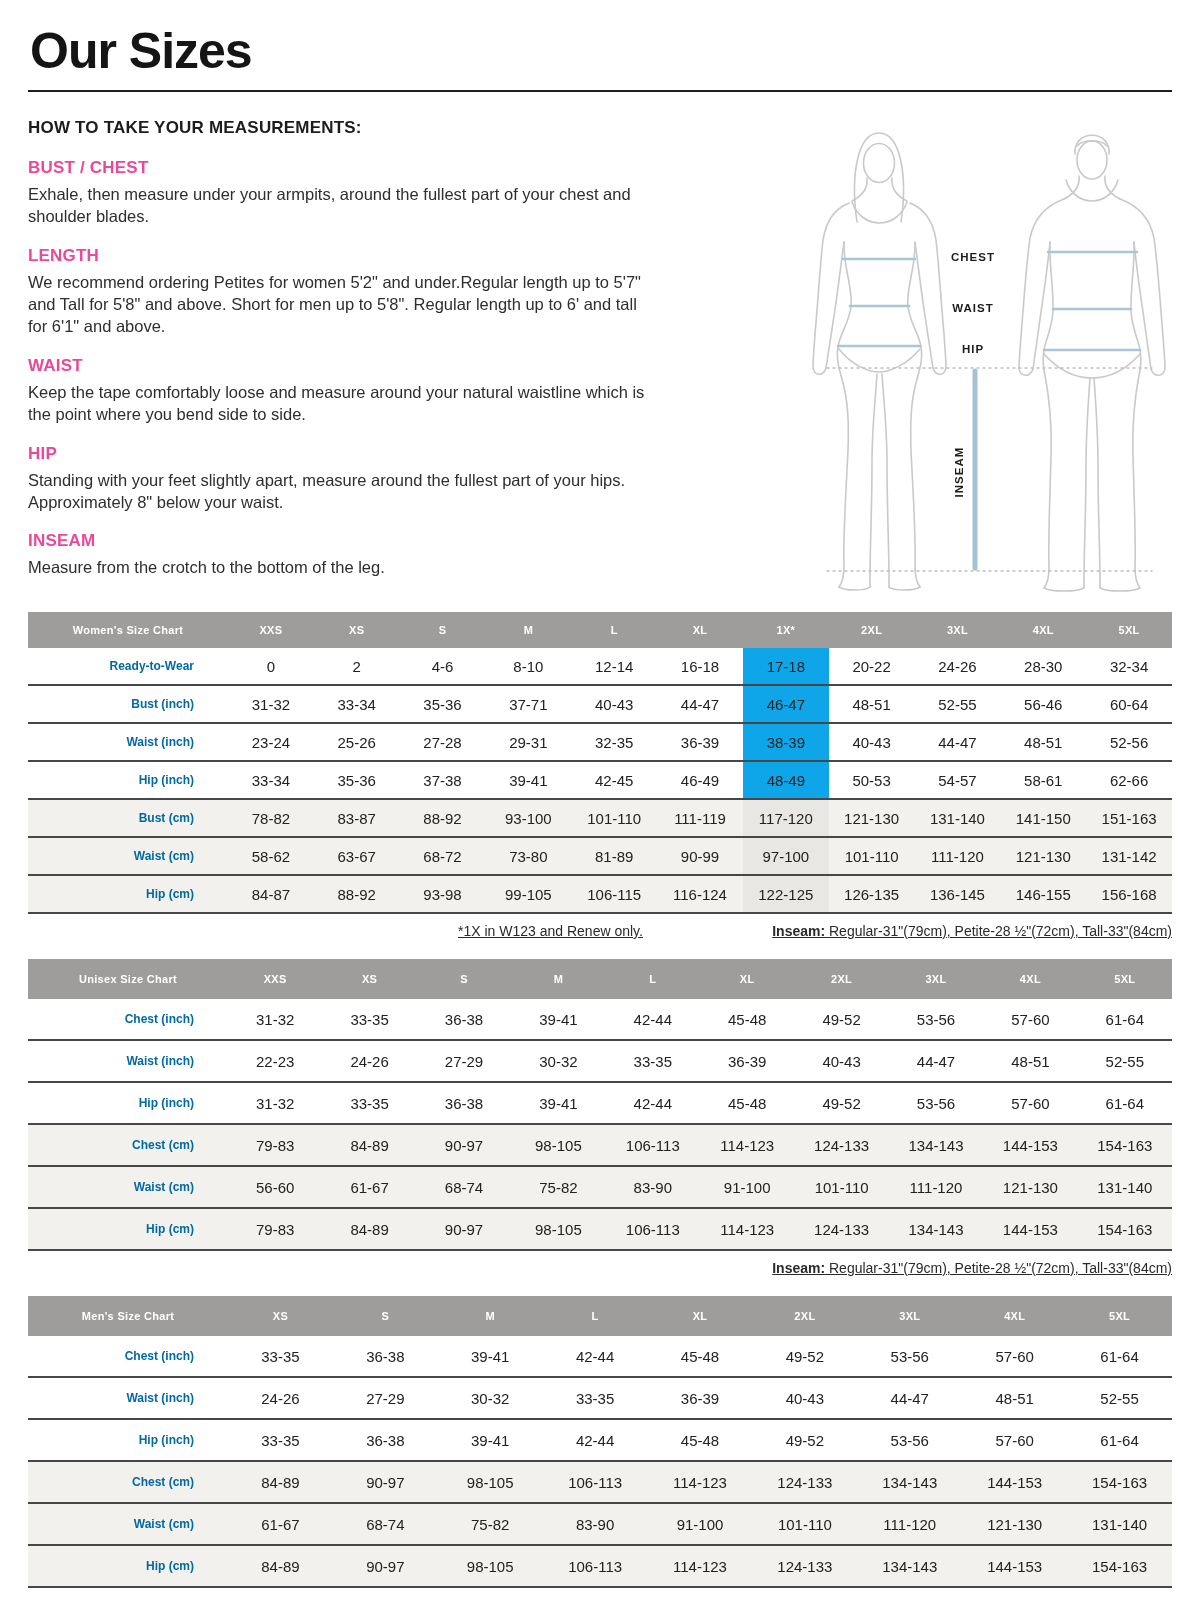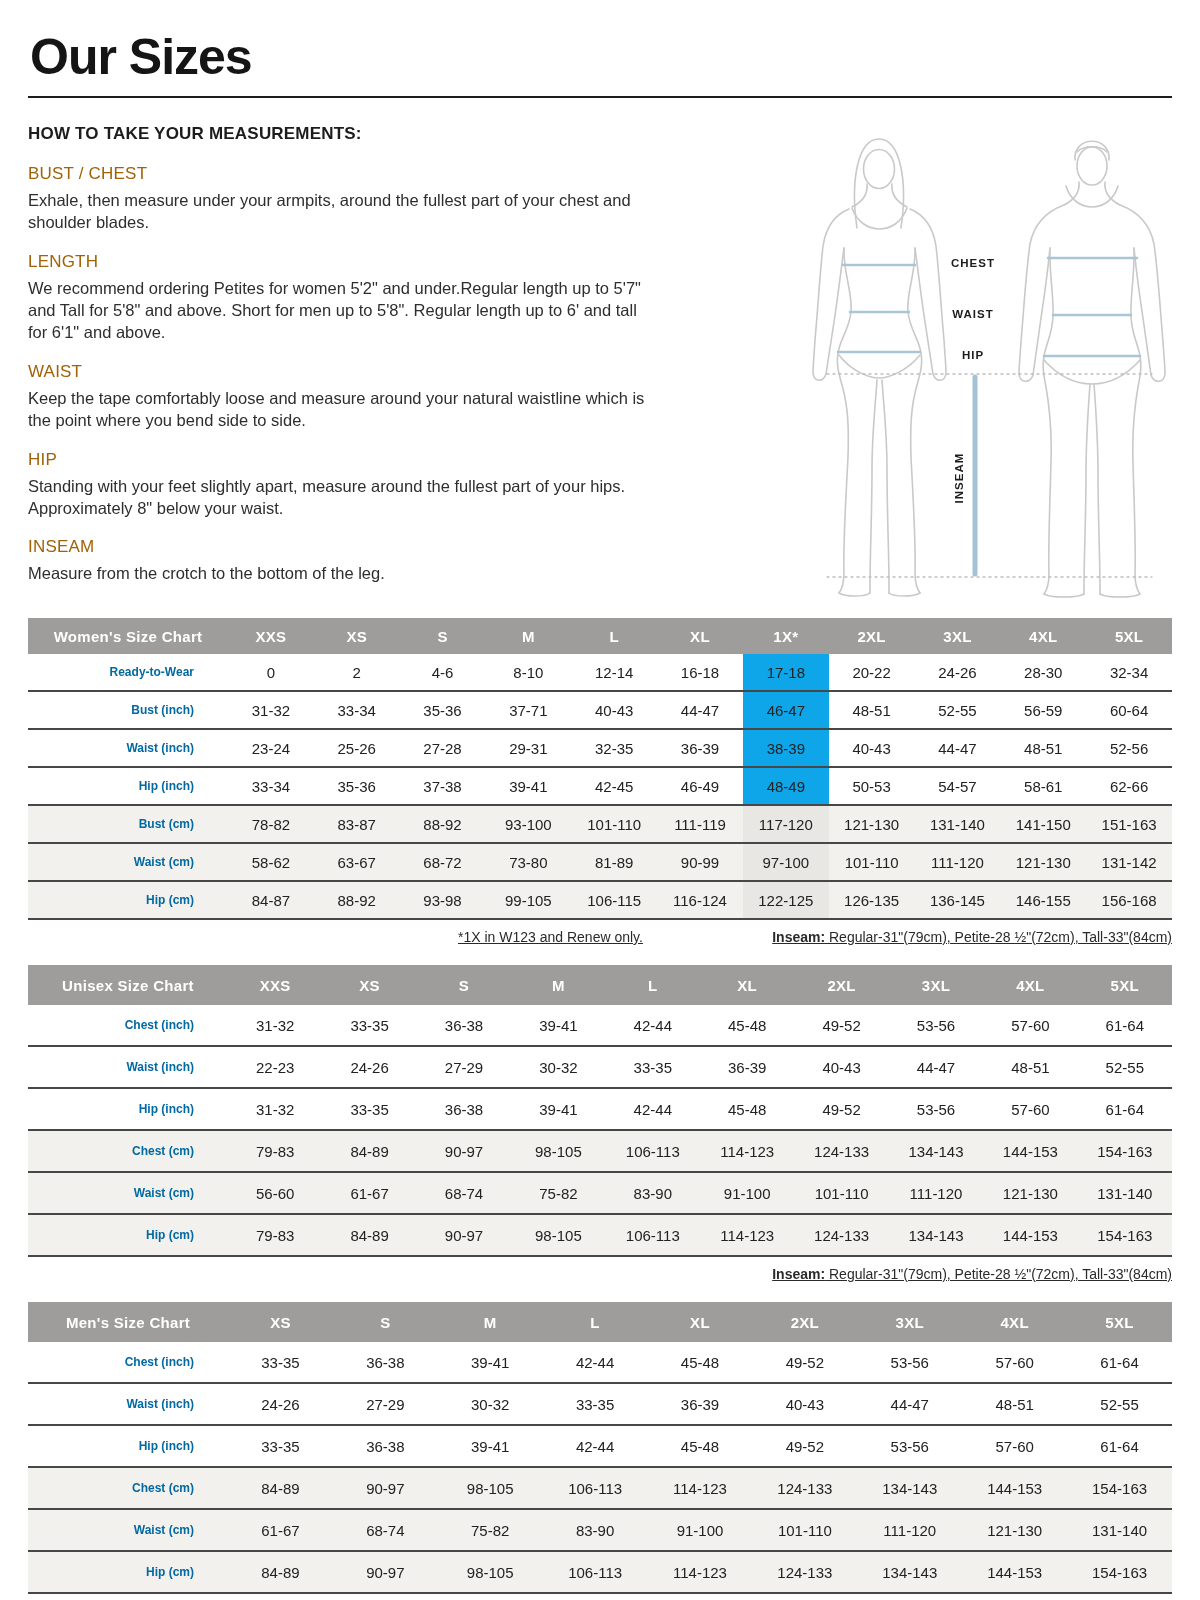--- a/index.html
+++ b/index.html
@@ -1,54 +1,54 @@
 <!DOCTYPE html>
 <html><head>
 <meta charset="utf-8">
 <style>
   html,body{margin:0;padding:0;background:#ffffff;}
   body{
     width:1200px;height:1600px;overflow:hidden;
     font-family:"Liberation Sans","DejaVu Sans",sans-serif;
     color:#1e1e1e;
   }
-  .page{padding:28px 28px 0 28px;}
+  .page{padding:22px 28px 0 28px;}
 
   
   .page-title{
     font-size:50px;font-weight:800;letter-spacing:-1px;
     color:#151515;margin:4px 0 14px 2px;line-height:1.0;
   }
   .title-rule{border:none;border-top:2px solid #1d1d1d;margin:0 0 24px 0;}
 
   
   .top-area{display:flex;align-items:flex-start;}
   .howto-col{flex:1 1 auto;min-width:0;padding-right:20px;}
   .figures-col{flex:0 0 390px;width:390px;}
 
   .howto-heading{
     font-size:17px;font-weight:700;letter-spacing:.2px;margin:2px 0 20px 0;color:#1c1c1c;
   }
   .m-section{margin:0 0 18px 0;}
-  .m-title{font-size:17px;font-weight:400;margin:0 0 6px 0;color:#a16207;letter-spacing:.2px;}
+  .m-title{font-size:17px;font-weight:700;margin:0 0 6px 0;color:#ec4899;letter-spacing:.2px;}
   .m-body{font-size:16.5px;line-height:1.33;color:#2e2e2e;max-width:620px;margin:0;}
 
   
   .tables-area{margin-top:14px;}
   .table-block + .table-block{margin-top:19px;}
 
   .size-table{width:1144px;}
   .trow{display:grid;align-items:stretch;border-bottom:2px solid #474747;}
   .t-women .trow{grid-template-columns:200px repeat(11,1fr);height:36px;}
   .t-unisex .trow{grid-template-columns:200px repeat(10,1fr);height:40px;}
   .t-men .trow{grid-template-columns:200px repeat(9,1fr);height:40px;}
   .trow.thead{background:#9e9d9c;border-bottom:none;}
   .hcell{
     display:flex;align-items:center;justify-content:center;
-    color:#ffffff;font-weight:700;font-size:15px;letter-spacing:.3px;
+    color:#ffffff;font-weight:700;font-size:11px;letter-spacing:.3px;
   }
   .tcell{
     display:flex;align-items:center;justify-content:center;
     font-size:15px;color:#222222;height:100%;
   }
   .rowlabel{
     justify-content:flex-end;padding-right:34px;
     font-weight:700;font-size:12px;color:#0369a1;
   }
   .trow.shaded{background:#f2f1ee;}
@@ -197,21 +197,21 @@
             <div class="tcell rowlabel">Bust (inch)</div>
             <div class="tcell">31-32</div>
             <div class="tcell">33-34</div>
             <div class="tcell">35-36</div>
             <div class="tcell">37-71</div>
             <div class="tcell">40-43</div>
             <div class="tcell">44-47</div>
             <div class="tcell hlcol">46-47</div>
             <div class="tcell">48-51</div>
             <div class="tcell">52-55</div>
-            <div class="tcell">56-59</div>
+            <div class="tcell">56-46</div>
             <div class="tcell">60-64</div>
           </div>
           <div class="trow">
             <div class="tcell rowlabel">Waist (inch)</div>
             <div class="tcell">23-24</div>
             <div class="tcell">25-26</div>
             <div class="tcell">27-28</div>
             <div class="tcell">29-31</div>
             <div class="tcell">32-35</div>
             <div class="tcell">36-39</div>

